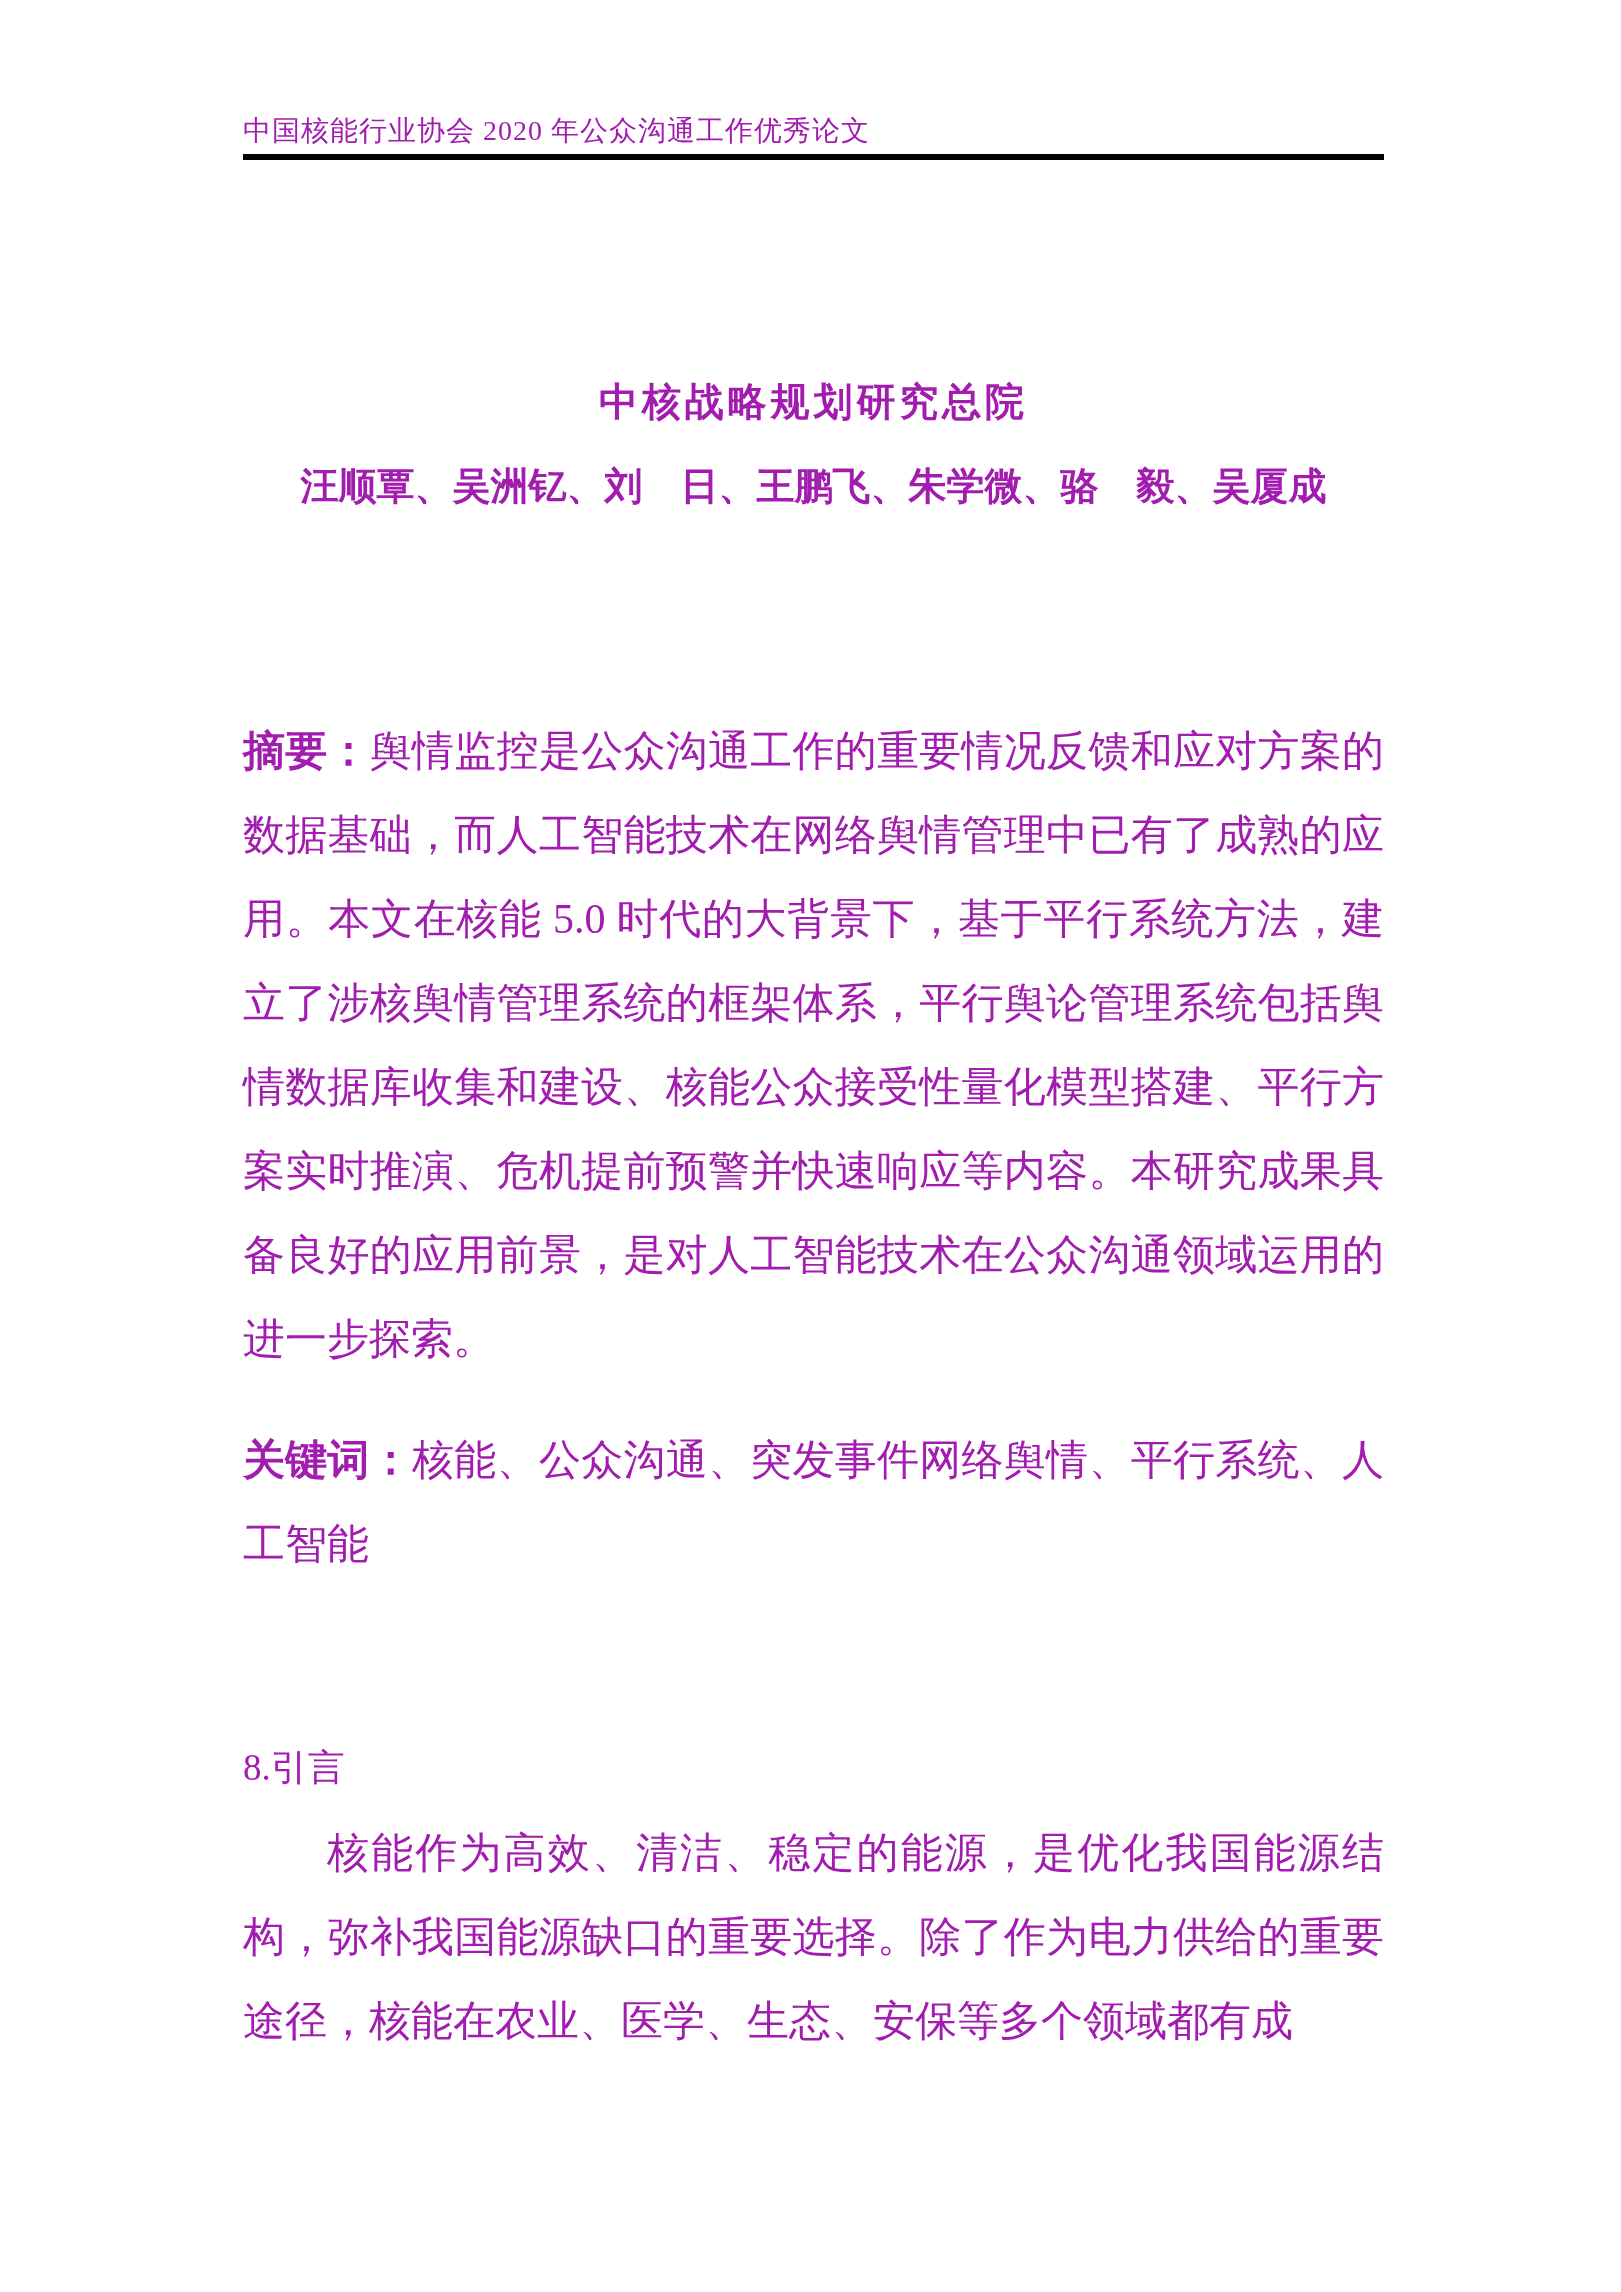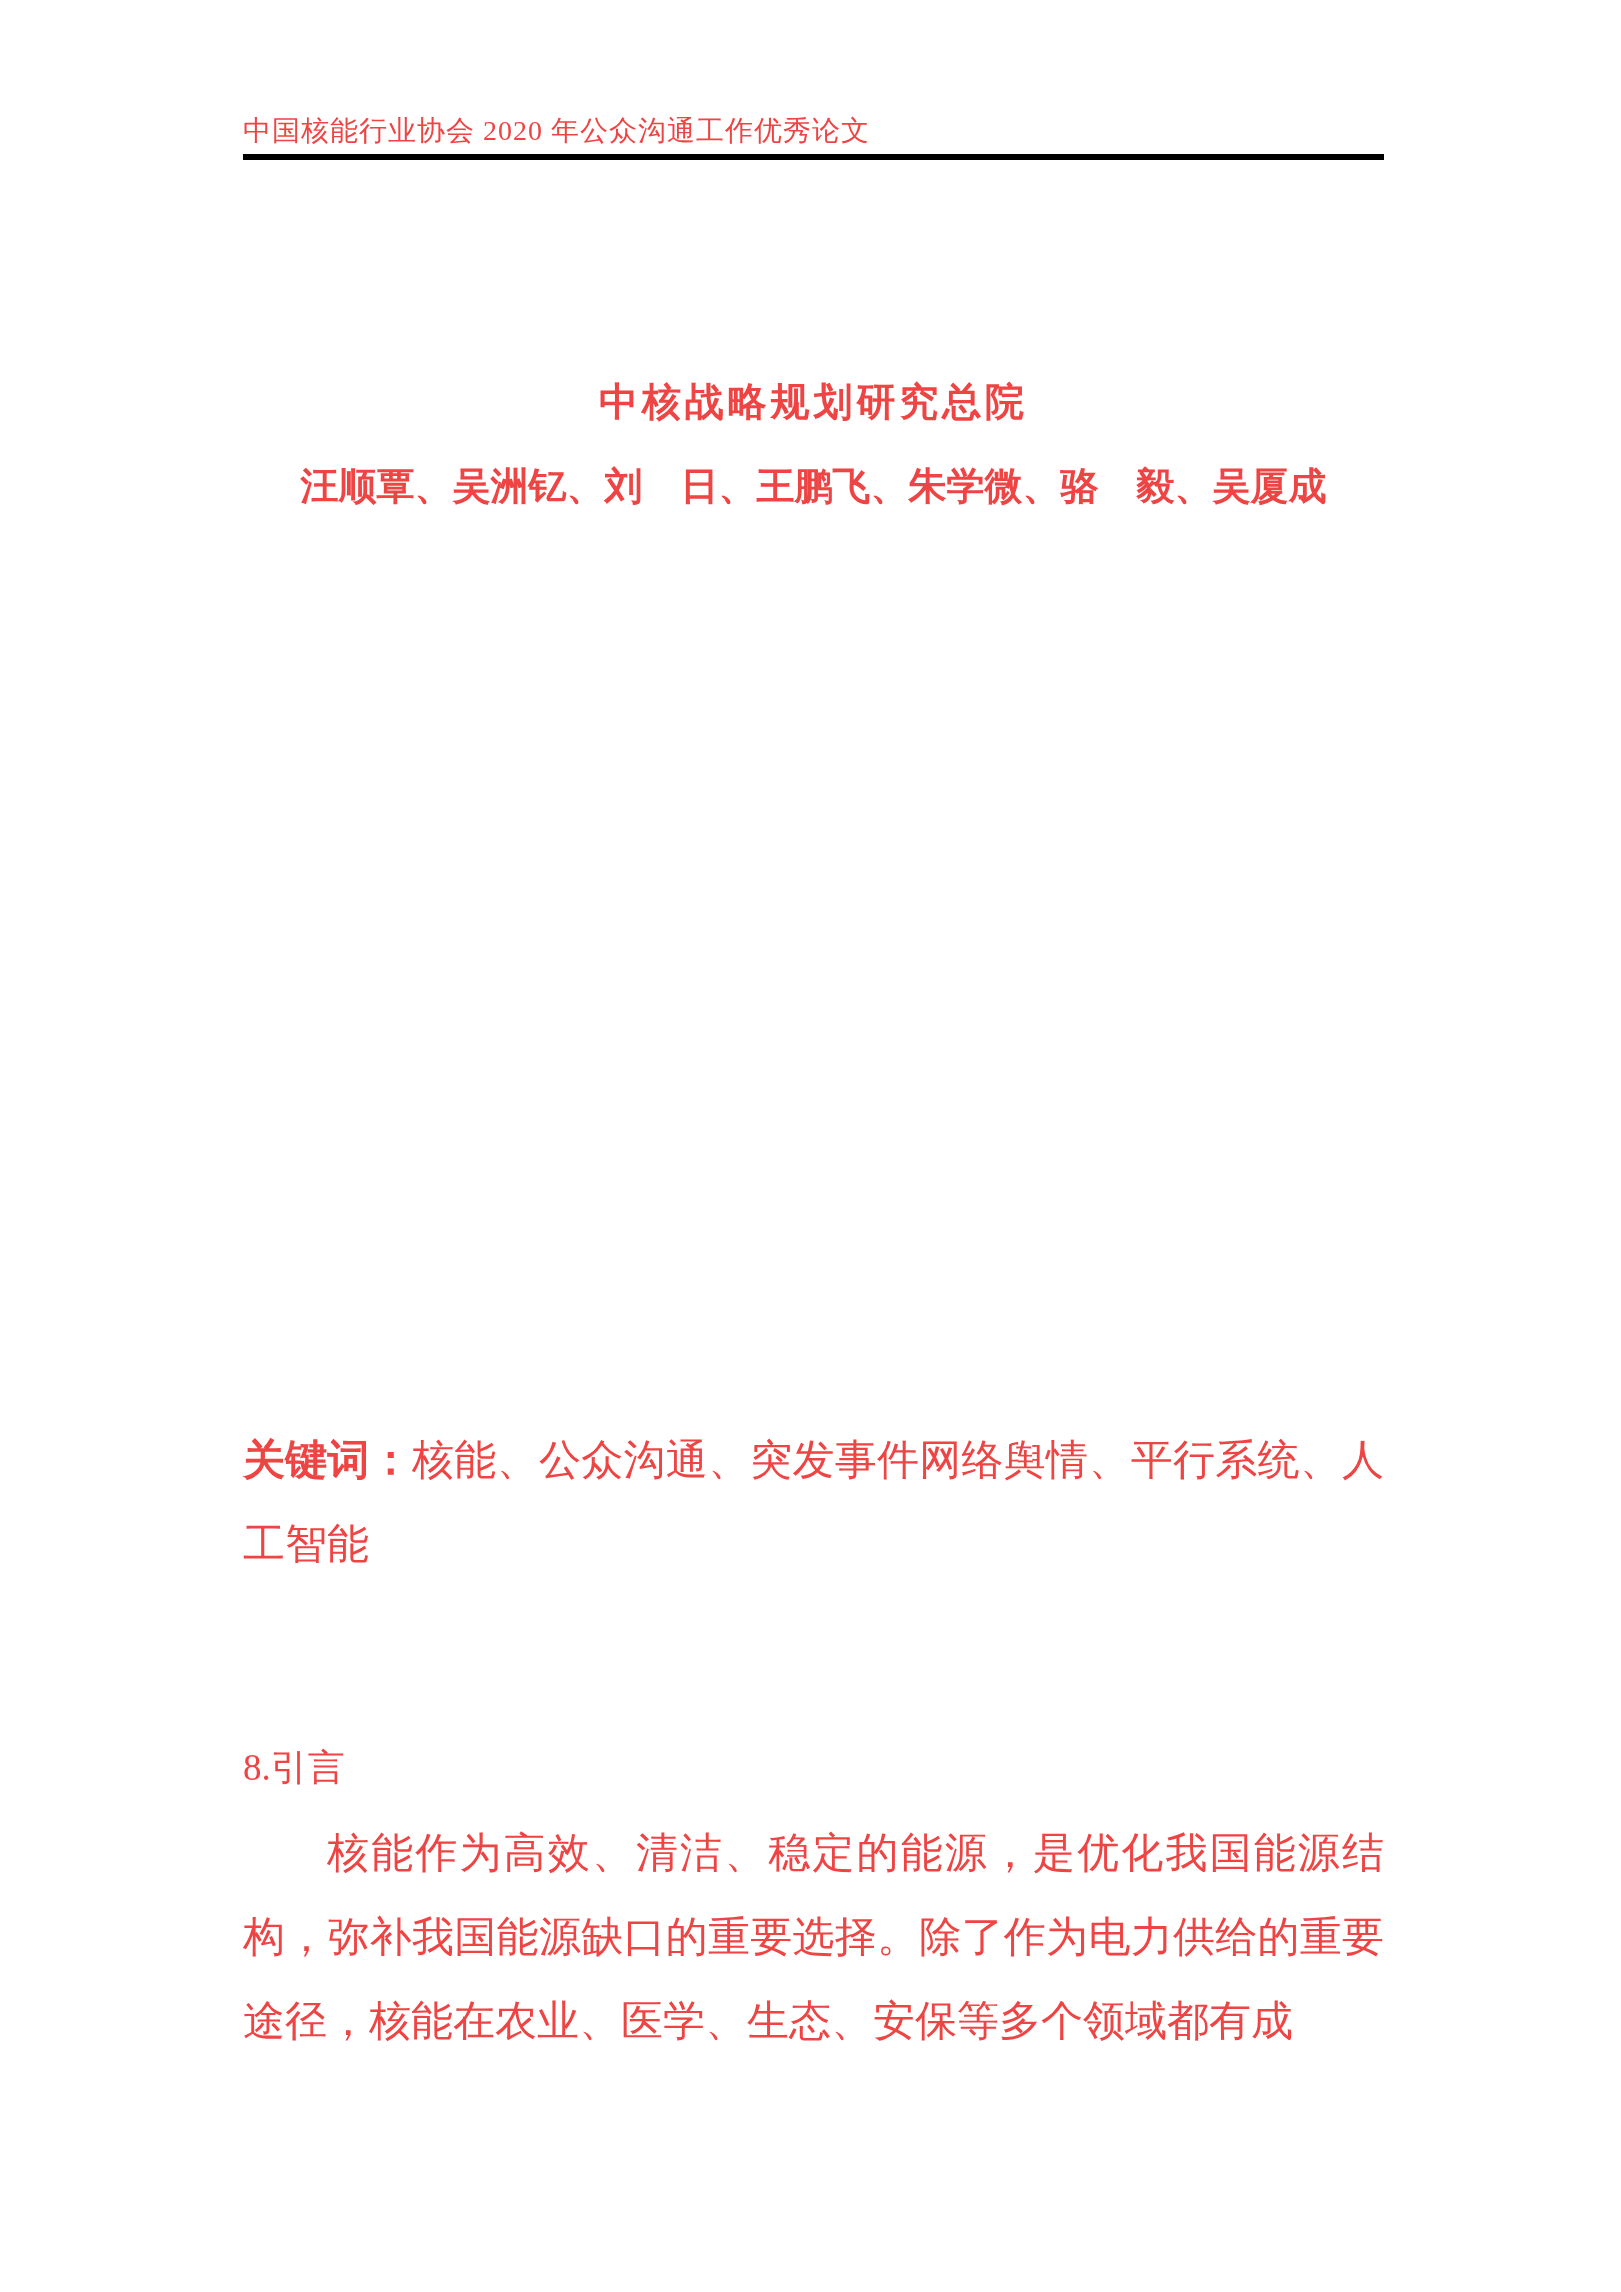--- a/index.html
+++ b/index.html
@@ -3,21 +3,21 @@
 <meta charset="utf-8">
 <style>
   * { margin: 0; padding: 0; box-sizing: border-box; }
   html, body { background: #ffffff; }
 
   .page {
     position: relative;
     width: 1621px;
     height: 2293px;
     background: #ffffff;
-    color: #ef4444;
+    color: #a21caf;
     font-family: "Liberation Serif", "DejaVu Serif", serif;
     overflow: hidden;
   }
 
   
   .band {
     position: absolute;
     left: 243px;
     width: 1141px;
   }
@@ -99,20 +99,21 @@
 
   <div class="band doc-header-text">中国核能行业协会 2020 年公众沟通工作优秀论文</div>
 
   <div class="band doc-header-rule"></div>
 
 
   <div class="band authors">汪顺覃、吴洲钇、刘　日、王鹏飞、朱学微、骆　毅、吴厦成</div>
 
   <div class="band institution">中核战略规划研究总院</div>
 
+  <p class="band para abstract"><span class="label">摘要：</span><span>舆情监控是公众沟通工作的重要情况反馈和应对方案的数据基础，而人工智能技术在网络舆情管理中已有了成熟的应用。本文在核能 5.0 时代的大背景下，基于平行系统方法，建立了涉核舆情管理系统的框架体系，平行舆论管理系统包括舆情数据库收集和建设、核能公众接受性量化模型搭建、平行方案实时推演、危机提前预警并快速响应等内容。本研究成果具备良好的应用前景，是对人工智能技术在公众沟通领域运用的进一步探索。</span></p>
 
   <p class="band para keywords"><span class="label">关键词：</span><span>核能、公众沟通、突发事件网络舆情、平行系统、人工智能</span></p>
 
   <h2 class="band section-heading">8.引言</h2>
 
   <p class="band para intro-para">核能作为高效、清洁、稳定的能源，是优化我国能源结构，弥补我国能源缺口的重要选择。除了作为电力供给的重要途径，核能在农业、医学、生态、安保等多个领域都有成</p>
 
 
 </div>
 

